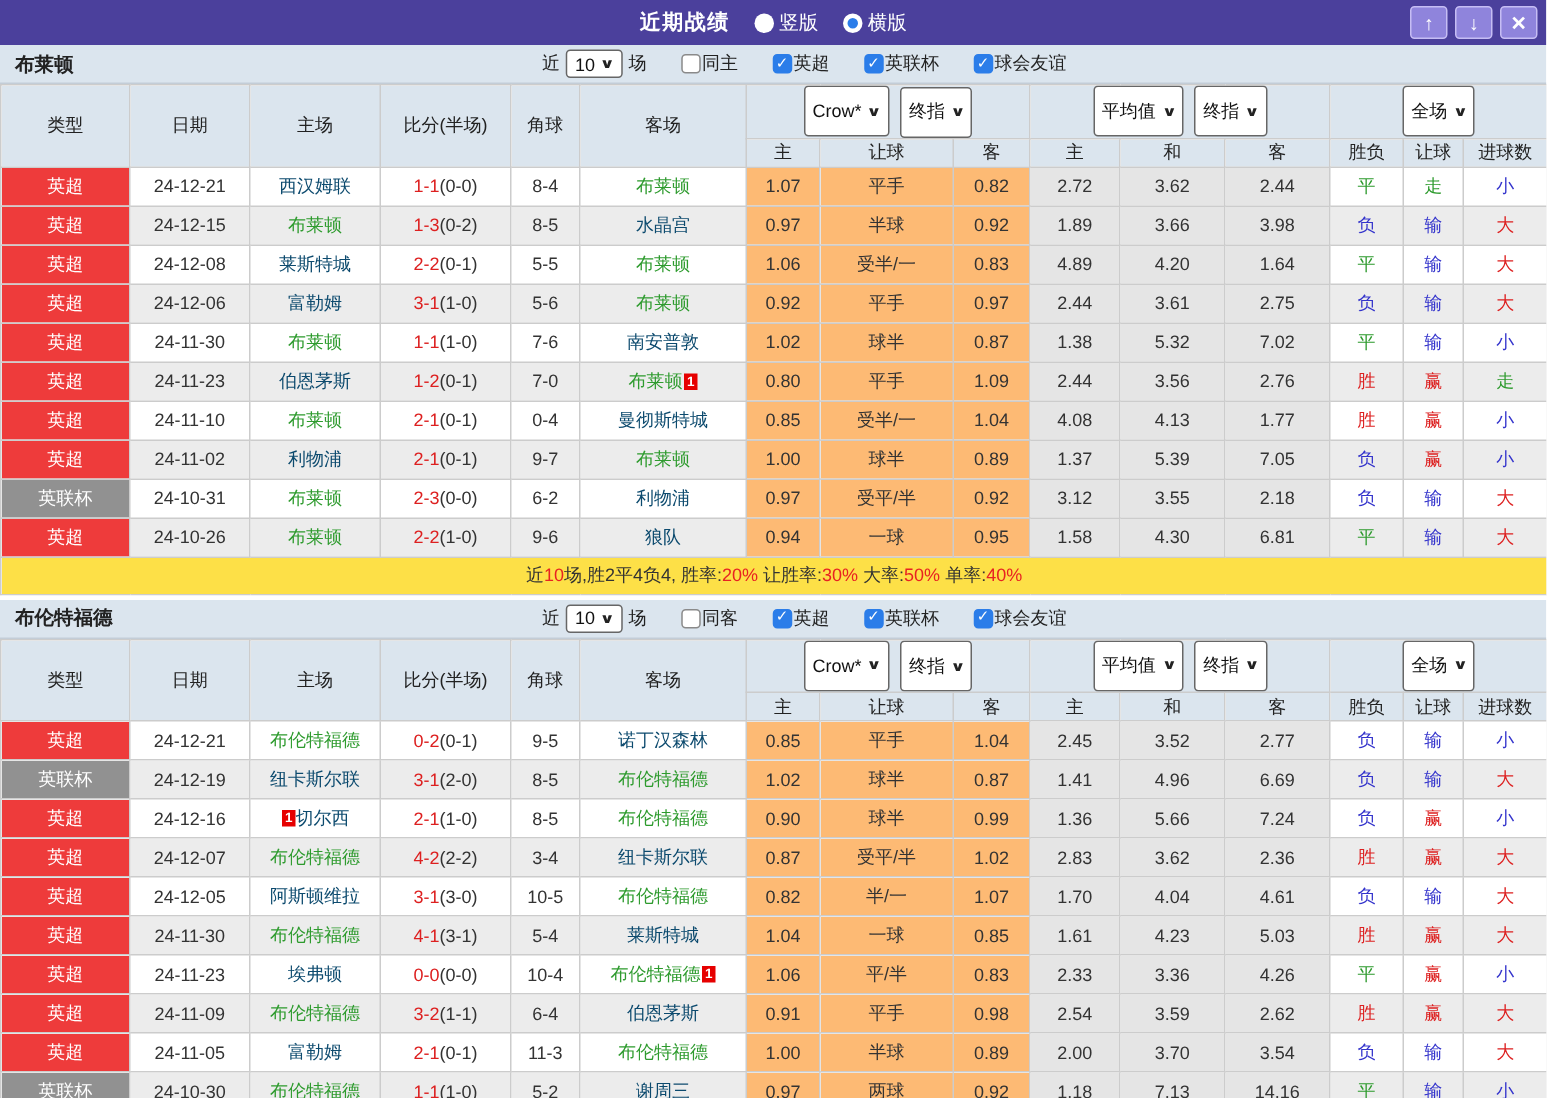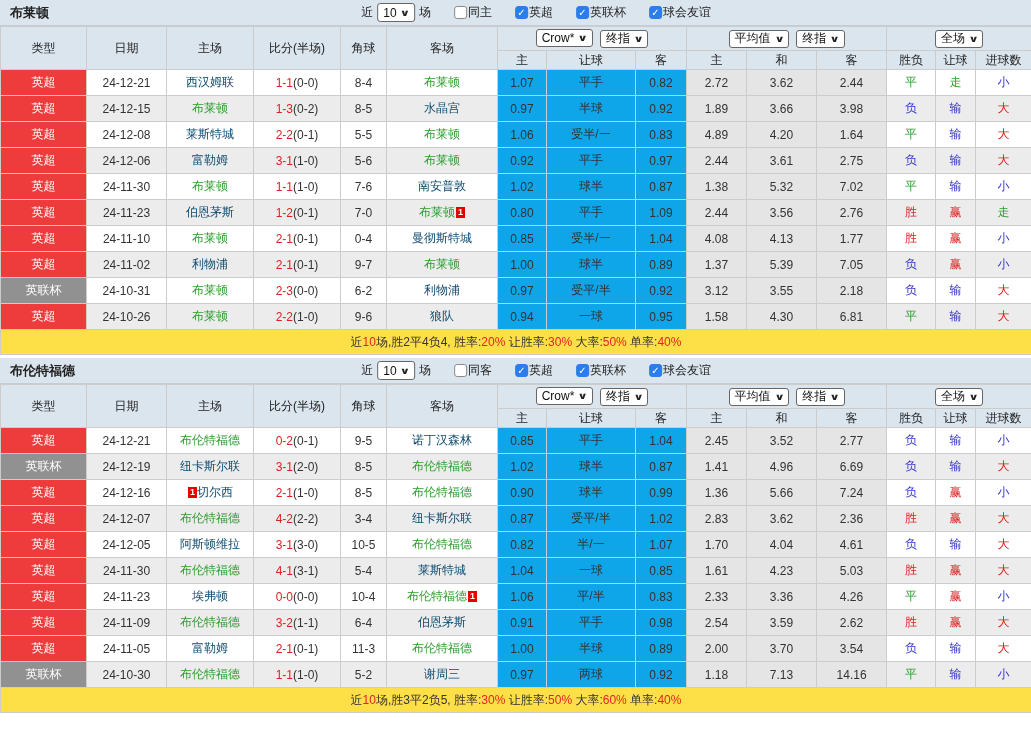--- a/index.html
+++ b/index.html
@@ -25,25 +25,25 @@
   .cb { width:13px; height:13px; border:1px solid #8a8a8a; border-radius:3px; background:#fff; display:inline-flex; align-items:center; justify-content:center; margin-right:1px; }
   .cb.checked { background:#2b7de9; border-color:#2b7de9; }
   .check-icon { color:#fff; font-size:10px; font-weight:bold; line-height:1; }
 
   
   table { border-collapse:collapse; table-layout:fixed; width:1031px; font-size:12px; }
   th, td { border:1px solid #ccc; text-align:center; padding:0; overflow:hidden; white-space:nowrap; }
   thead th { background:#dbe5ee; font-weight:normal; color:#222; }
   tr.h1 th { height:24px; }
   tr.h2 th { height:19px; }
-  .sel-th .select-box { height:18px; margin:0 2px; }
+  .sel-th .select-box { height:34px; margin:0 2px; }
   tbody td { height:26px; color:#333; }
   tr.even td.plain { background:#ececec; }
   tr.odd td.plain { background:#fff; }
-  td.cream { background:#0ea5e9; }
+  td.cream { background:#fdba74; }
   td.lblue { background:#e5e5e5; }
   td.type-cell { color:#fff; font-size:12px; }
   .type-red { background:#ee3b3b; }
   .type-gray { background:#919191; }
   .score-main { color:#dd2020; }
   .score-half { color:#333; }
   .team-focus { color:#2e9b2e; }
   .team-plain { color:#0c4a6e; }
   .card-badge { display:inline-block; background:#e60000; color:#fff; font-size:9px; line-height:11px; padding:0 2px; vertical-align:top; margin:3px 0 0 1px; font-weight:bold; }
   .c-red { color:#dd2020; }
@@ -51,20 +51,42 @@
   .c-blue { color:#3434cc; }
   td.summary { height:25px; background:#fde047; font-size:12px; color:#333; }
   .seg-red { color:#e82222; }
   .table-gap { height:3px; background:#fff; }
 </style>
 </head>
 <body>
 
 <div class="window">
 
+  <div class="titlebar">
+    <span class="title">近期战绩</span>
+    <span class="radio-label">
+      <span class="radio"></span>
+      <span>竖版</span>
+    </span>
+    <span class="radio-label">
+      <span class="radio selected"></span>
+      <span>横版</span>
+    </span>
+    <span class="win-btns">
+      <button class="win-btn">
+          <span>↑</span>
+        </button>
+      <button class="win-btn">
+          <span>↓</span>
+        </button>
+      <button class="win-btn">
+          <span>✕</span>
+        </button>
+    </span>
+  </div>
 
   <div class="team-section">
     <div class="filter-row">
       <span class="team-label">布莱顿</span>
       <span class="filter-controls">
         <span>近</span>
         <span class="select-box">
           <span>10</span>
           <span class="caret">∨</span>
         </span>

